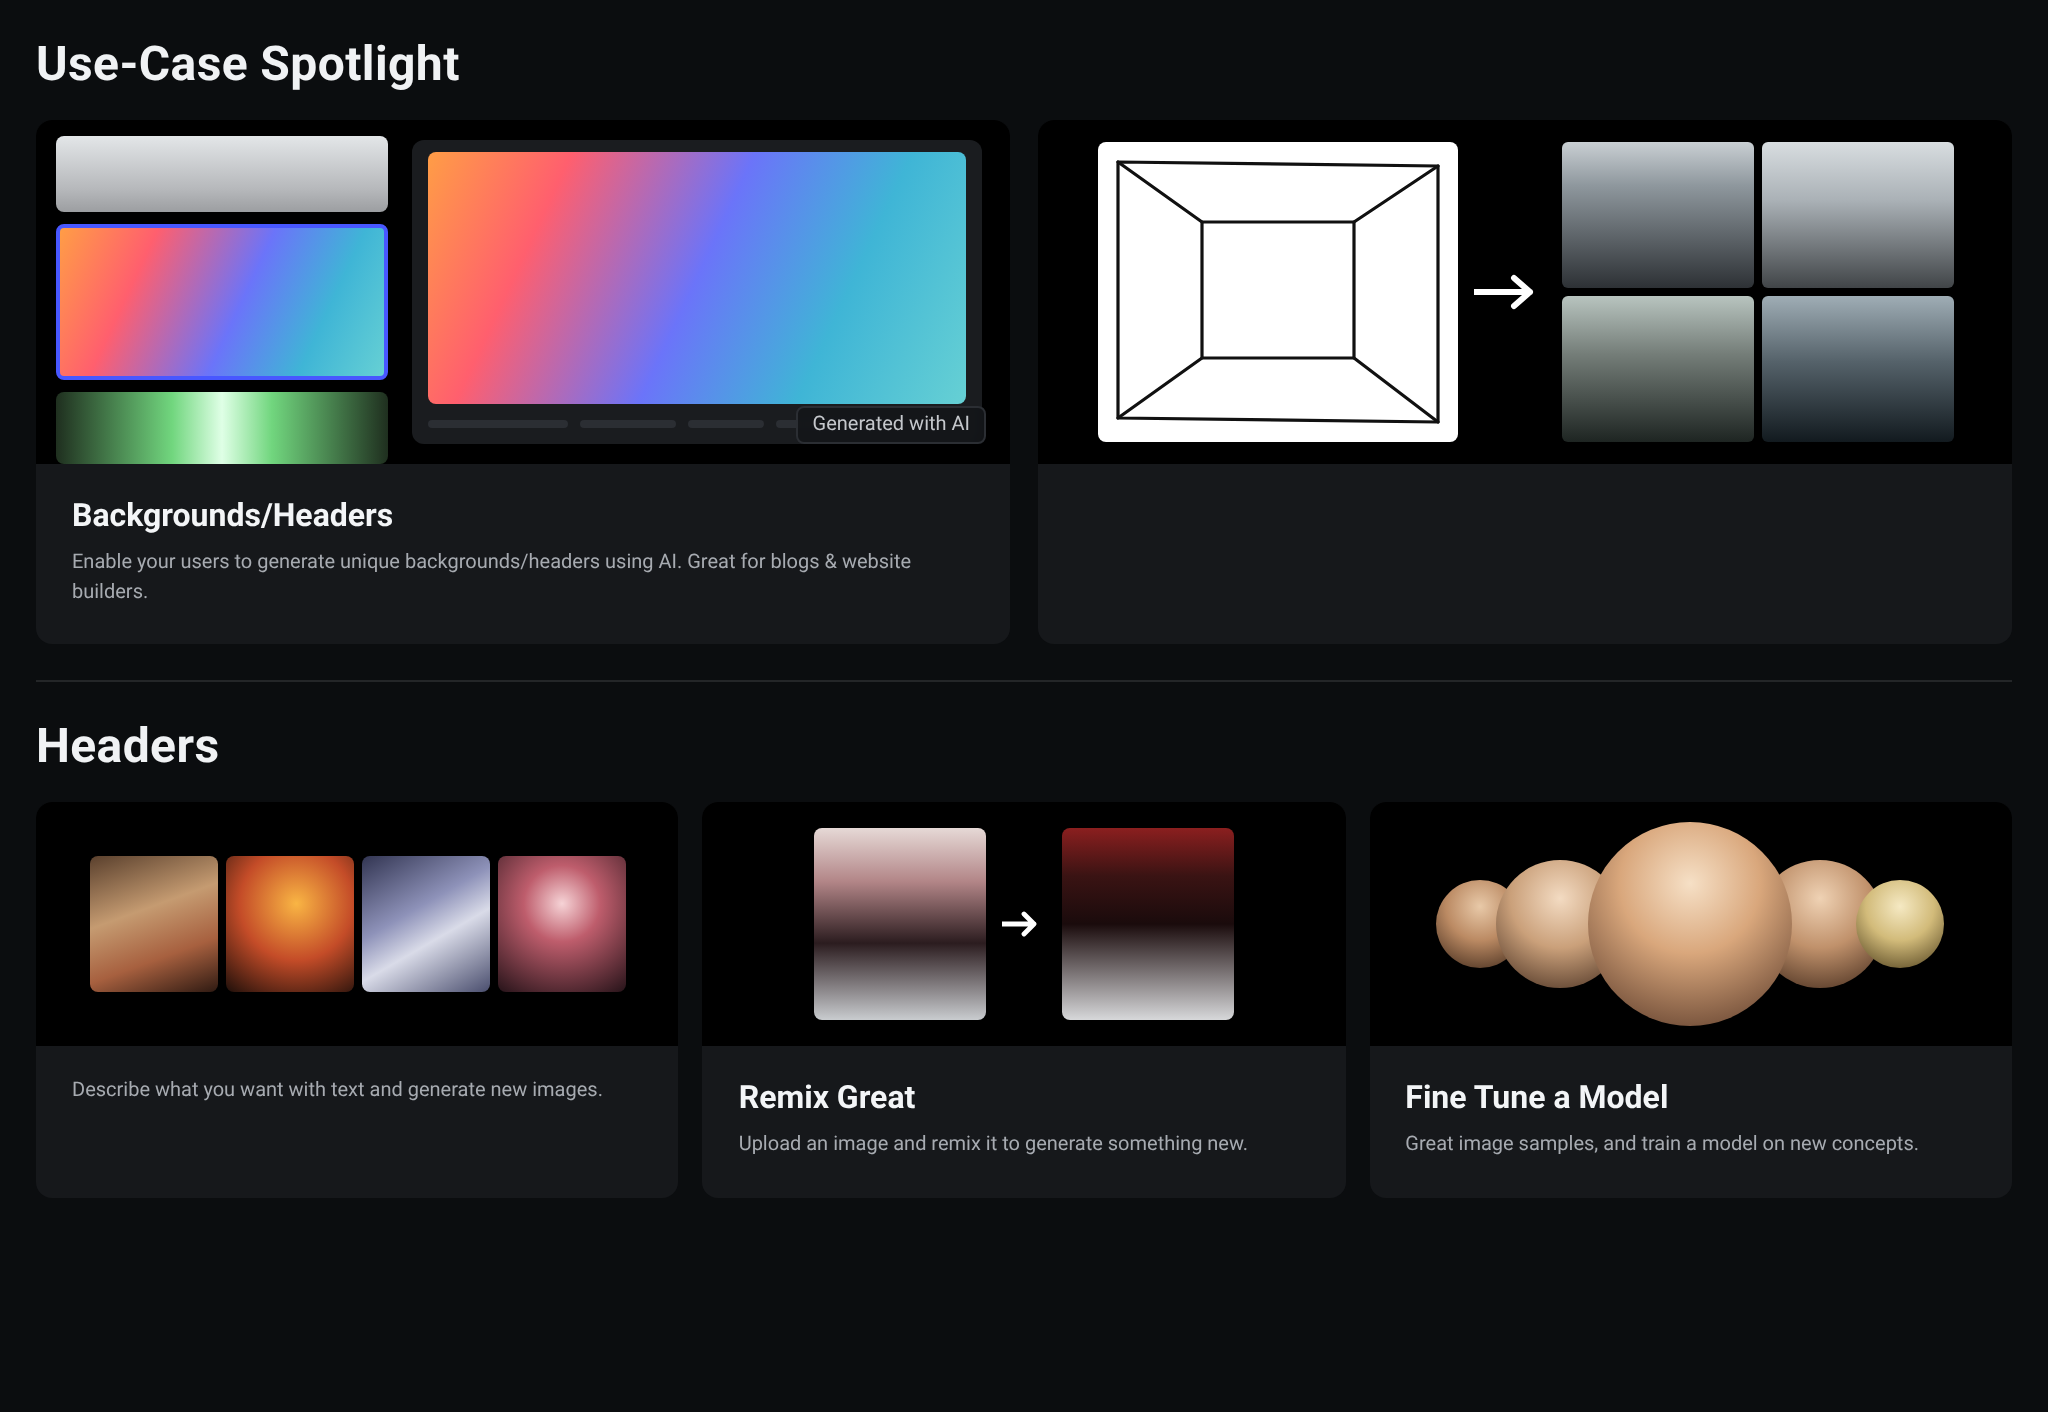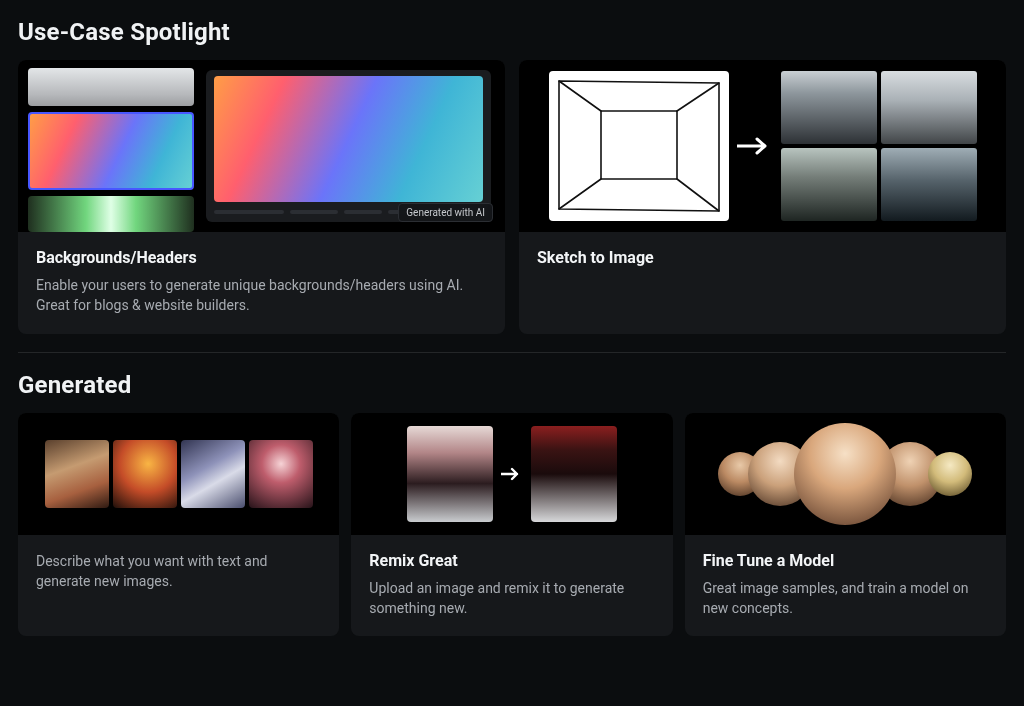--- a/index.html
+++ b/index.html
@@ -20,21 +20,21 @@
     }
     .row-2 { display:flex; gap:14px; }
     .card {
       background:#16181b; border-radius:8px;
       flex:1 1 0; display:flex; flex-direction:column;
       overflow:hidden;
     }
     .hero { height:172px; background:#000; position:relative; overflow:hidden; }
     .card-body { padding:16px 18px 18px; }
     .card-title { font-size:16px; font-weight:700; color:#f3f5f7; margin-bottom:8px; }
-    .card-desc { font-size:14px; line-height:1.45; color:#a7abb1; }
+    .card-desc { font-size:10px; line-height:1.45; color:#a7abb1; }
     .row-3 { display:flex; gap:12px; }
     .hero3 { height:122px; background:#000; position:relative; overflow:hidden; display:flex; align-items:center; justify-content:center; }
     .pill {
       position:absolute; bottom:10px; right:12px;
       font-size:10px; color:#c5c8cc; background:rgba(20,22,25,.92);
       border:1px solid #2b2e33; border-radius:4px; padding:3px 7px;
       backdrop-filter:blur(2px);
     }
 
     
@@ -151,29 +151,28 @@
           </div>
           <div class="sk-grid">
             <div class="sk-cell a"></div>
             <div class="sk-cell b"></div>
             <div class="sk-cell c"></div>
             <div class="sk-cell d"></div>
           </div>
         </div>
       </div>
       <div class="card-body">
-        <div class="card-title">Sketch to Image</div>
       </div>
     </div>
 
   </div>
 
   <div class="divider"></div>
 
-  <h2 class="section">Generated</h2>
+  <h2 class="section">Headers</h2>
 
   <div class="row-3">
 
     <div class="card">
       <div class="hero3">
         <div class="fstrip">
           <div class="tile a"></div>
           <div class="tile b"></div>
           <div class="tile c"></div>
           <div class="tile d"></div>

